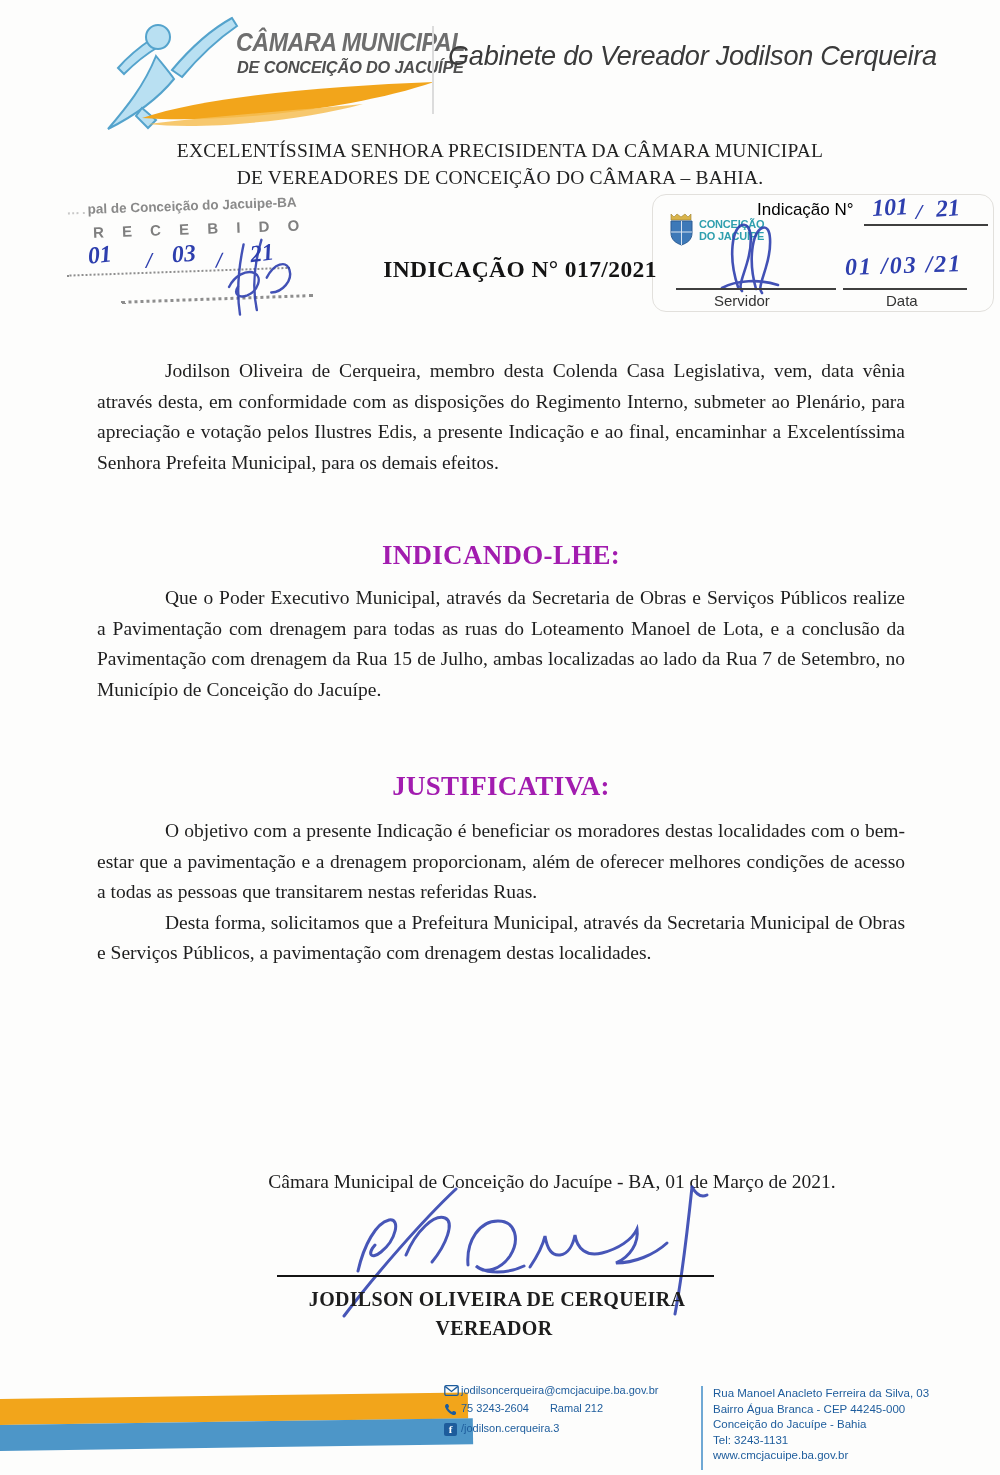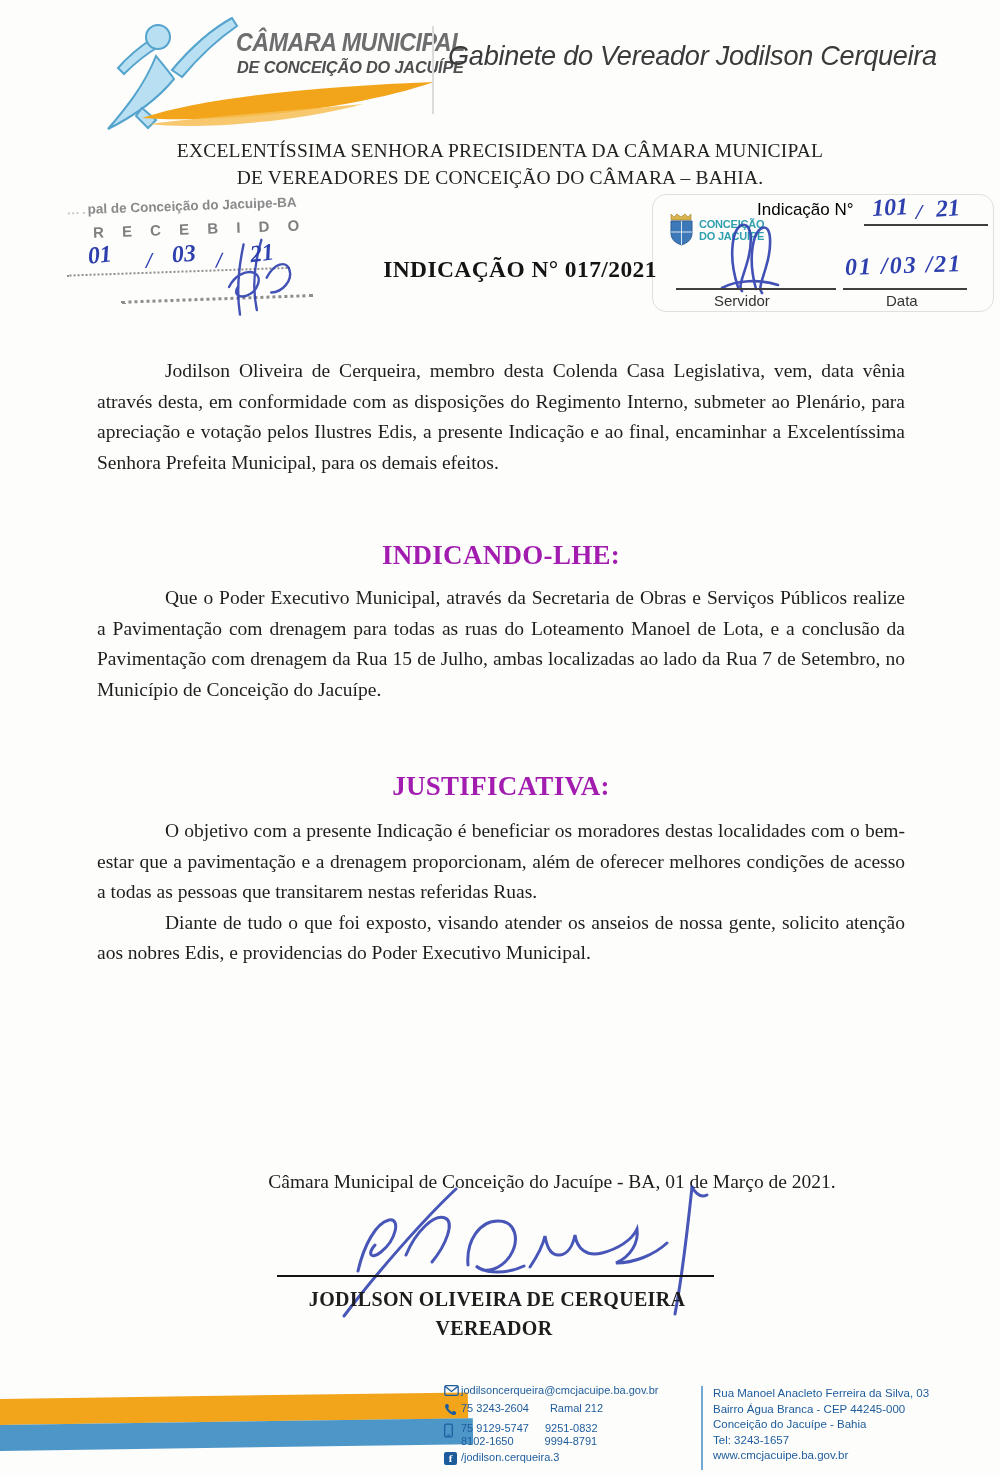--- a/index.html
+++ b/index.html
@@ -139,21 +139,21 @@
   <div class="abs sans small-label" style="left:886px;top:292px">Data</div>
 
   <div class="abs title" style="left:520px;top:256px;transform:translateX(-50%)">INDICAÇÃO N° 017/2021</div>
 
   <div class="abs body-flow" style="left:97px;top:312px;width:808px">
     <p>Jodilson Oliveira de Cerqueira, membro desta Colenda Casa Legislativa, vem, data vênia através desta, em conformidade com as disposições do Regimento Interno, submeter ao Plenário, para apreciação e votação pelos Ilustres Edis, a presente Indicação e ao final, encaminhar a Excelentíssima Senhora Prefeita Municipal, para os demais efeitos.</p>
     <div class="section-h">INDICANDO-LHE:</div>
     <p>Que o Poder Executivo Municipal, através da Secretaria de Obras e Serviços Públicos realize a Pavimentação com drenagem para todas as ruas do Loteamento Manoel de Lota, e a conclusão da Pavimentação com drenagem da Rua 15 de Julho,  ambas localizadas ao lado da Rua 7 de Setembro, no Município de Conceição do Jacuípe.</p>
     <div class="section-h h2">JUSTIFICATIVA:</div>
     <p>O objetivo com a presente Indicação é beneficiar os moradores destas localidades com o bem-estar que a pavimentação e a drenagem proporcionam, além de oferecer melhores condições de acesso a todas as pessoas que transitarem nestas referidas Ruas.</p>
-    <p>Diante de tudo o que foi exposto, visando atender os anseios de nossa gente, solicito atenção aos nobres Edis, e providencias do Poder Executivo Municipal.</p>
+    <p>Desta forma, solicitamos que a Prefeitura Municipal, através da Secretaria Municipal de Obras e Serviços Públicos, a pavimentação com drenagem destas localidades.</p>
   </div>
 
   <div class="abs dateline" style="left:552px;top:1171px;transform:translateX(-50%)">Câmara Municipal de Conceição do Jacuípe - BA, 01 de Março de 2021.</div>
 
   <svg class="abs" style="left:330px;top:1183px" width="395" height="140" viewBox="0 0 395 140">
     <g fill="none" stroke="#2E3FAE" stroke-width="3" stroke-linecap="round" opacity=".88">
       <path d="M14,133 C45,92 92,38 126,6"></path>
       <path d="M28,88 C34,62 46,40 59,37 C71,35 66,57 51,69 C41,77 37,71 45,62"></path>
       <path d="M76,72 C86,48 104,31 115,35 C125,39 116,62 102,79"></path>
       <path d="M138,82 C136,57 150,38 168,38 C186,38 190,57 180,73 C171,86 155,92 146,83 C156,91 177,91 194,83"></path>
@@ -183,41 +183,29 @@
       <span class="c-ico">
         <svg width="13" height="13" viewBox="0 0 16 16">
             <path d="M3.2,1.2 C4.6,0.8 5.4,1.6 5.9,3 C6.4,4.4 6,5.2 5,6.1 C5.9,8.1 7.9,10.1 9.9,11 C10.8,10 11.6,9.6 13,10.1 C14.4,10.6 15.2,11.4 14.8,12.8 C14.4,14.4 12.4,15.2 10.4,14.4 C6.4,12.8 3.2,9.6 1.6,5.6 C0.8,3.6 1.6,1.6 3.2,1.2 Z" fill="currentColor"></path>
           </svg>
       </span>
       <span>75 3243-2604</span>
       <span class="gap-l">Ramal 212</span>
     </div>
     <div class="c-row">
       <span class="c-ico">
-        <svg width="9" height="15" viewBox="0 0 10 16">
-            <rect x="0.8" y="0.8" width="8.4" height="14.4" rx="1.6" fill="none" stroke="currentColor" stroke-width="1.4"></rect>
-            <line x1="3.5" y1="13" x2="6.5" y2="13" stroke="currentColor" stroke-width="1.2"></line>
-          </svg>
-      </span>
-      <span>
-        <span>75 9129-5747</span><span class="mob-col2">9251-0832</span><br>
-        <span>8102-1650</span><span class="mob-col2" style="margin-left:31px">9994-8791</span>
-      </span>
-    </div>
-    <div class="c-row">
-      <span class="c-ico">
         <span class="fb">f</span>
       </span>
       <span>/jodilson.cerqueira.3</span>
     </div>
   </div>
 
   <div class="abs v-div" style="left:701px;top:1386px;height:84px"></div>
 
   <div class="abs addr-block" style="left:713px;top:1386px;width:262px">
     <div>Rua Manoel Anacleto Ferreira da Silva, 03</div>
     <div>Bairro Água Branca - CEP 44245-000</div>
     <div>Conceição do Jacuípe - Bahia</div>
-    <div>Tel: 3243-1657</div>
+    <div>Tel: 3243-1131</div>
     <div>www.cmcjacuipe.ba.gov.br</div>
   </div>
 
 </div>
 
 </body></html>

